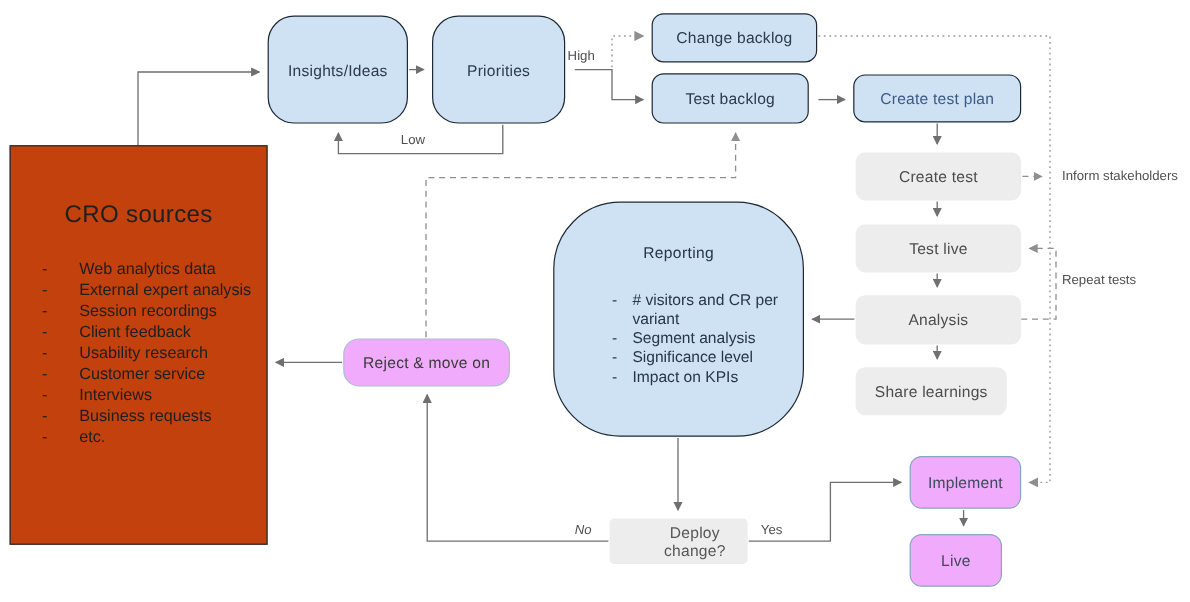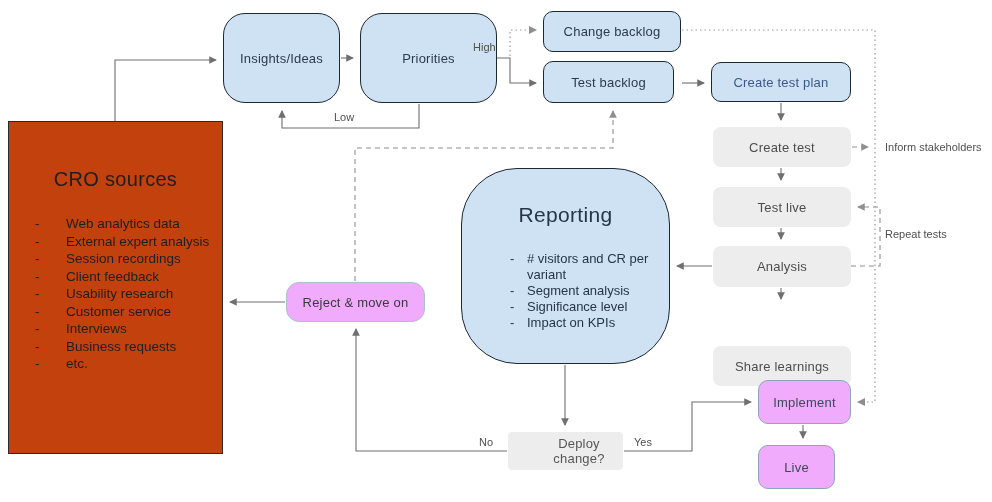--- a/index.html
+++ b/index.html
@@ -13,53 +13,53 @@
     text-align:center;font-size:13px;letter-spacing:.2px;
   }
   .blue{background:var(--node-blue-fill,#cfe2f3);border:1.5px solid var(--node-dark-border,#1c2834);color:var(--blue-text,#2c3a4d);}
   .round-lg{border-radius:22px;}
   .round-md{border-radius:10px;}
   .gray{background:var(--gray-fill,#ededed);border-radius:8px;color:#4d4d4d;}
   .white-steel{background:#f0abfc;border:1.3px solid var(--steel-border,#8aa6bd);border-radius:10px;color:#3e4a57;}
 
   
   #n-insights{left:223px;top:13px;width:117px;height:90px;}
-  #n-priorities{left:360px;top:13px;width:137px;height:90px;}
+  #n-priorities{left:360px;top:13px;width:111px;height:90px;}
   #n-change-backlog{left:543px;top:11px;width:138px;height:41px;}
   #n-test-backlog{left:543px;top:61px;width:131px;height:42px;}
   #n-create-test-plan{left:711px;top:62px;width:140px;height:40px;color:var(--plan-text,#3c5a86);}
   
   #n-create-test{left:713px;top:127px;width:138px;height:40px;}
   #n-test-live{left:713px;top:187px;width:138px;height:40px;}
   #n-analysis{left:713px;top:246px;width:138px;height:41px;}
-  #n-share-learnings{left:713px;top:306px;width:138px;height:40px;margin-top:40px;}
+  #n-share-learnings{left:713px;top:306px;width:126px;height:40px;}
   
   #n-reject{left:286px;top:282px;width:139px;height:40px;border-radius:13px;border-color:var(--reject-border,#a9c0cd);color:#3a3a3a;}
   #n-deploy{left:508px;top:432px;width:115px;height:38px;border-radius:4px;color:#565656;padding-left:27px;}
   #n-implement{left:758px;top:380px;width:93px;height:44px;}
   #n-live{left:758px;top:445px;width:77px;height:44px;}
 
   
   .panel{position:absolute;box-sizing:border-box;display:flex;flex-direction:column;}
   #p-cro{left:8px;top:121px;width:215px;height:333px;background:#c2410c;border:1.4px solid #2a2a2a;}
   #p-cro .panel-title{font-size:20px;color:#1f1f1f;text-align:center;margin-top:46px;margin-bottom:24px;letter-spacing:.3px;}
   #p-cro .list{padding-left:26px;padding-right:8px;font-size:13.5px;color:#1f1f1f;line-height:17.5px;}
   #p-cro .li{display:flex;align-items:flex-start;}
   #p-cro .marker{width:31px;flex:0 0 31px;}
   #p-reporting{left:461px;top:168px;width:209px;height:196px;background:var(--node-blue-fill,#cfe2f3);
     border:1.5px solid var(--node-dark-border,#1c2834);border-radius:56px;}
-  #p-reporting .panel-title{font-size:21px;color:#263548;text-align:center;margin-top:34px;margin-bottom:24px;letter-spacing:.3px;}
+  #p-reporting .panel-title{font-size:13px;color:#263548;text-align:center;margin-top:34px;margin-bottom:24px;letter-spacing:.3px;}
   #p-reporting .list{padding-left:48px;padding-right:14px;font-size:13px;color:#263548;line-height:16px;}
   #p-reporting .li{display:flex;align-items:flex-start;}
   #p-reporting .marker{width:17px;flex:0 0 17px;}
 
   .edge-label{position:absolute;font-size:11px;color:#4f4f4f;white-space:nowrap;}
   #lbl-high{left:473px;top:41px;}
   #lbl-low{left:334px;top:111px;}
-  #lbl-no{left:479px;top:436px;}
+  #lbl-no{left:479px;top:436px;font-style:italic;}
   #lbl-yes{left:634px;top:436px;}
   #lbl-inform{left:885px;top:141px;}
   #lbl-repeat{left:885px;top:228px;}
 </style>
 </head>
 <body>
 
 <div class="canvas">
 
   <svg class="wires" viewBox="0 0 992 502">

